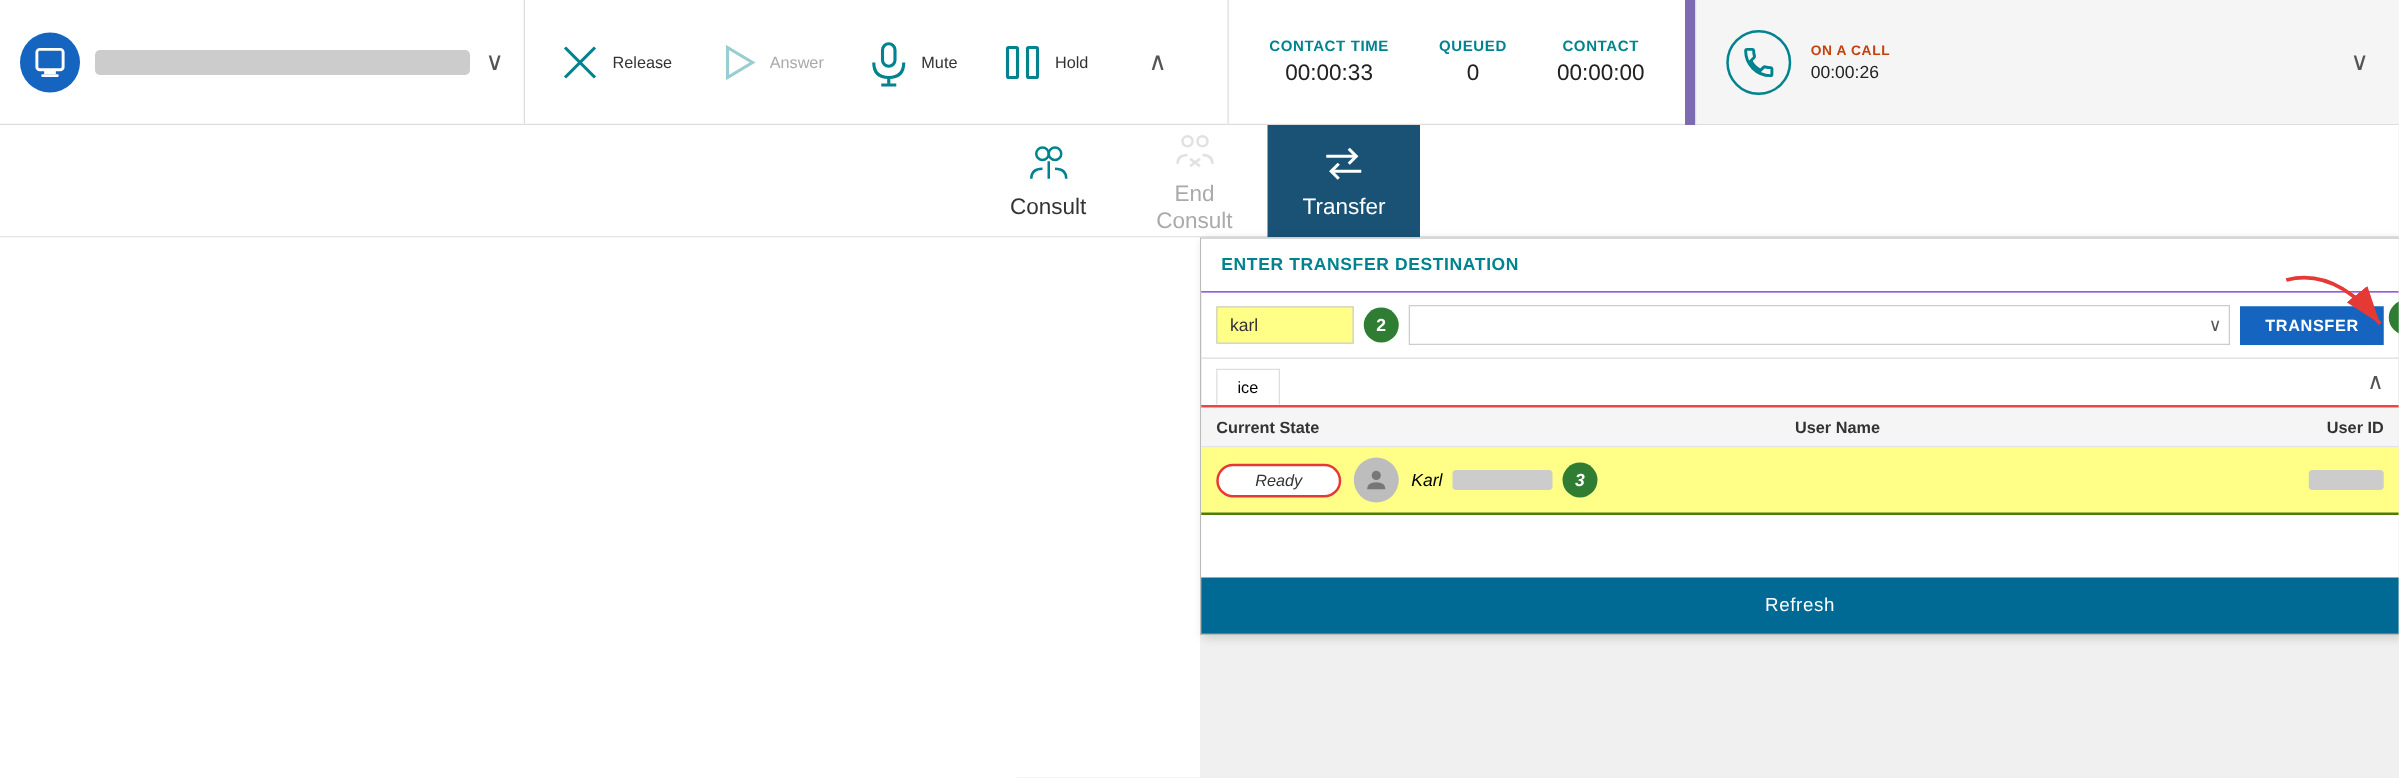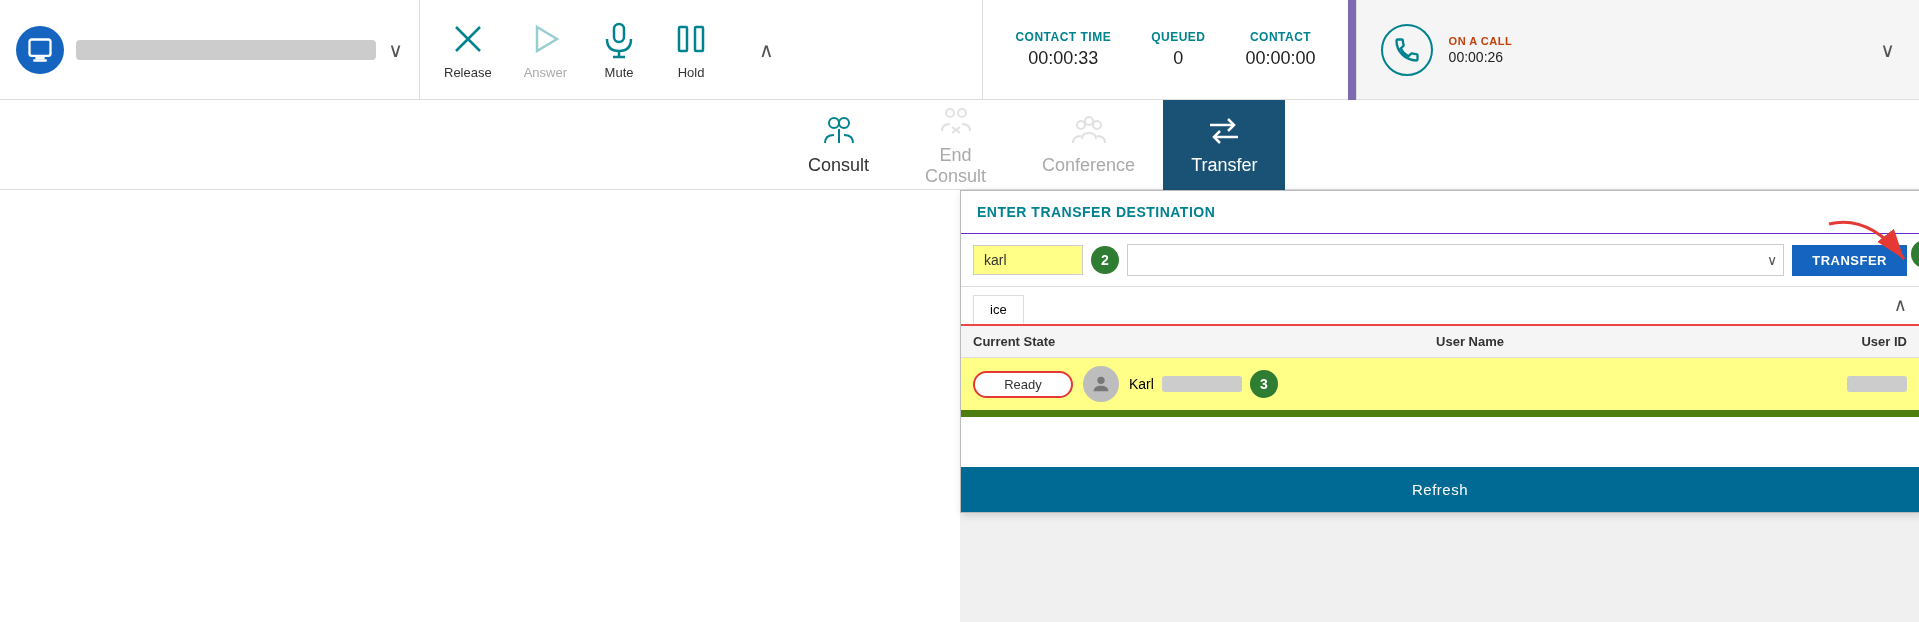--- a/index.html
+++ b/index.html
@@ -54,21 +54,21 @@
     .call-controls {
       display: flex;
       align-items: center;
       padding: 0 24px;
       gap: 32px;
       flex: 1;
     }
 
     .ctrl-btn {
       display: flex;
-      flex-direction: column;
+      flex-direction: row;
       align-items: center;
       gap: 6px;
       cursor: pointer;
       color: #00838f;
     }
 
     .ctrl-btn .icon-svg {
       width: 40px;
       height: 40px;
     }
@@ -360,22 +360,23 @@
 
     .th-state { width: 180px; }
     .th-name { flex: 1; text-align: center; }
     .th-id { width: 120px; text-align: right; }
 
     .table-row-item {
       display: flex;
       align-items: center;
       padding: 8px 12px;
       background: #ffff88;
-      border-bottom: 7px solid #4d7c0f;
+      border-bottom: 2px solid #4d7c0f;
       position: relative;
+      font-style: italic;
     }
 
     .ready-badge {
       background: white;
       border: 2px solid #e53935;
       border-radius: 20px;
       padding: 4px 14px;
       font-size: 13px;
       font-weight: 500;
       color: #333;
@@ -559,31 +560,20 @@
       <circle cx="24" cy="10" r="4"></circle>
       <path d="M4 28 Q4 21 12 21"></path>
       <path d="M32 28 Q32 21 24 21"></path>
       <line x1="14" y1="24" x2="22" y2="30"></line>
       <line x1="22" y1="24" x2="14" y2="30"></line>
     </svg>
     <span class="btn-label" style="color:#aaa; white-space:pre-line; text-align:center;">End
 Consult</span>
   </div>
 
-  <div class="action-btn disabled">
-    <svg class="icon-svg" viewBox="0 0 36 36" fill="none" stroke="#aaa" stroke-width="2">
-      <circle cx="10" cy="12" r="4"></circle>
-      <circle cx="26" cy="12" r="4"></circle>
-      <circle cx="18" cy="8" r="4"></circle>
-      <path d="M2 30 Q2 23 10 23"></path>
-      <path d="M34 30 Q34 23 26 23"></path>
-      <path d="M11 26 Q11 20 18 20 Q25 20 25 26"></path>
-    </svg>
-    <span class="btn-label" style="color:#aaa;">Conference</span>
-  </div>
 
   <div class="action-btn active">
     <svg class="icon-svg" viewBox="0 0 36 36" fill="none" stroke="white" stroke-width="2.5">
       <line x1="4" y1="12" x2="28" y2="12"></line>
       <polyline points="22,6 28,12 22,18"></polyline>
       <line x1="32" y1="24" x2="8" y2="24"></line>
       <polyline points="14,18 8,24 14,30"></polyline>
     </svg>
     <span class="btn-label">Transfer</span>
   </div>

